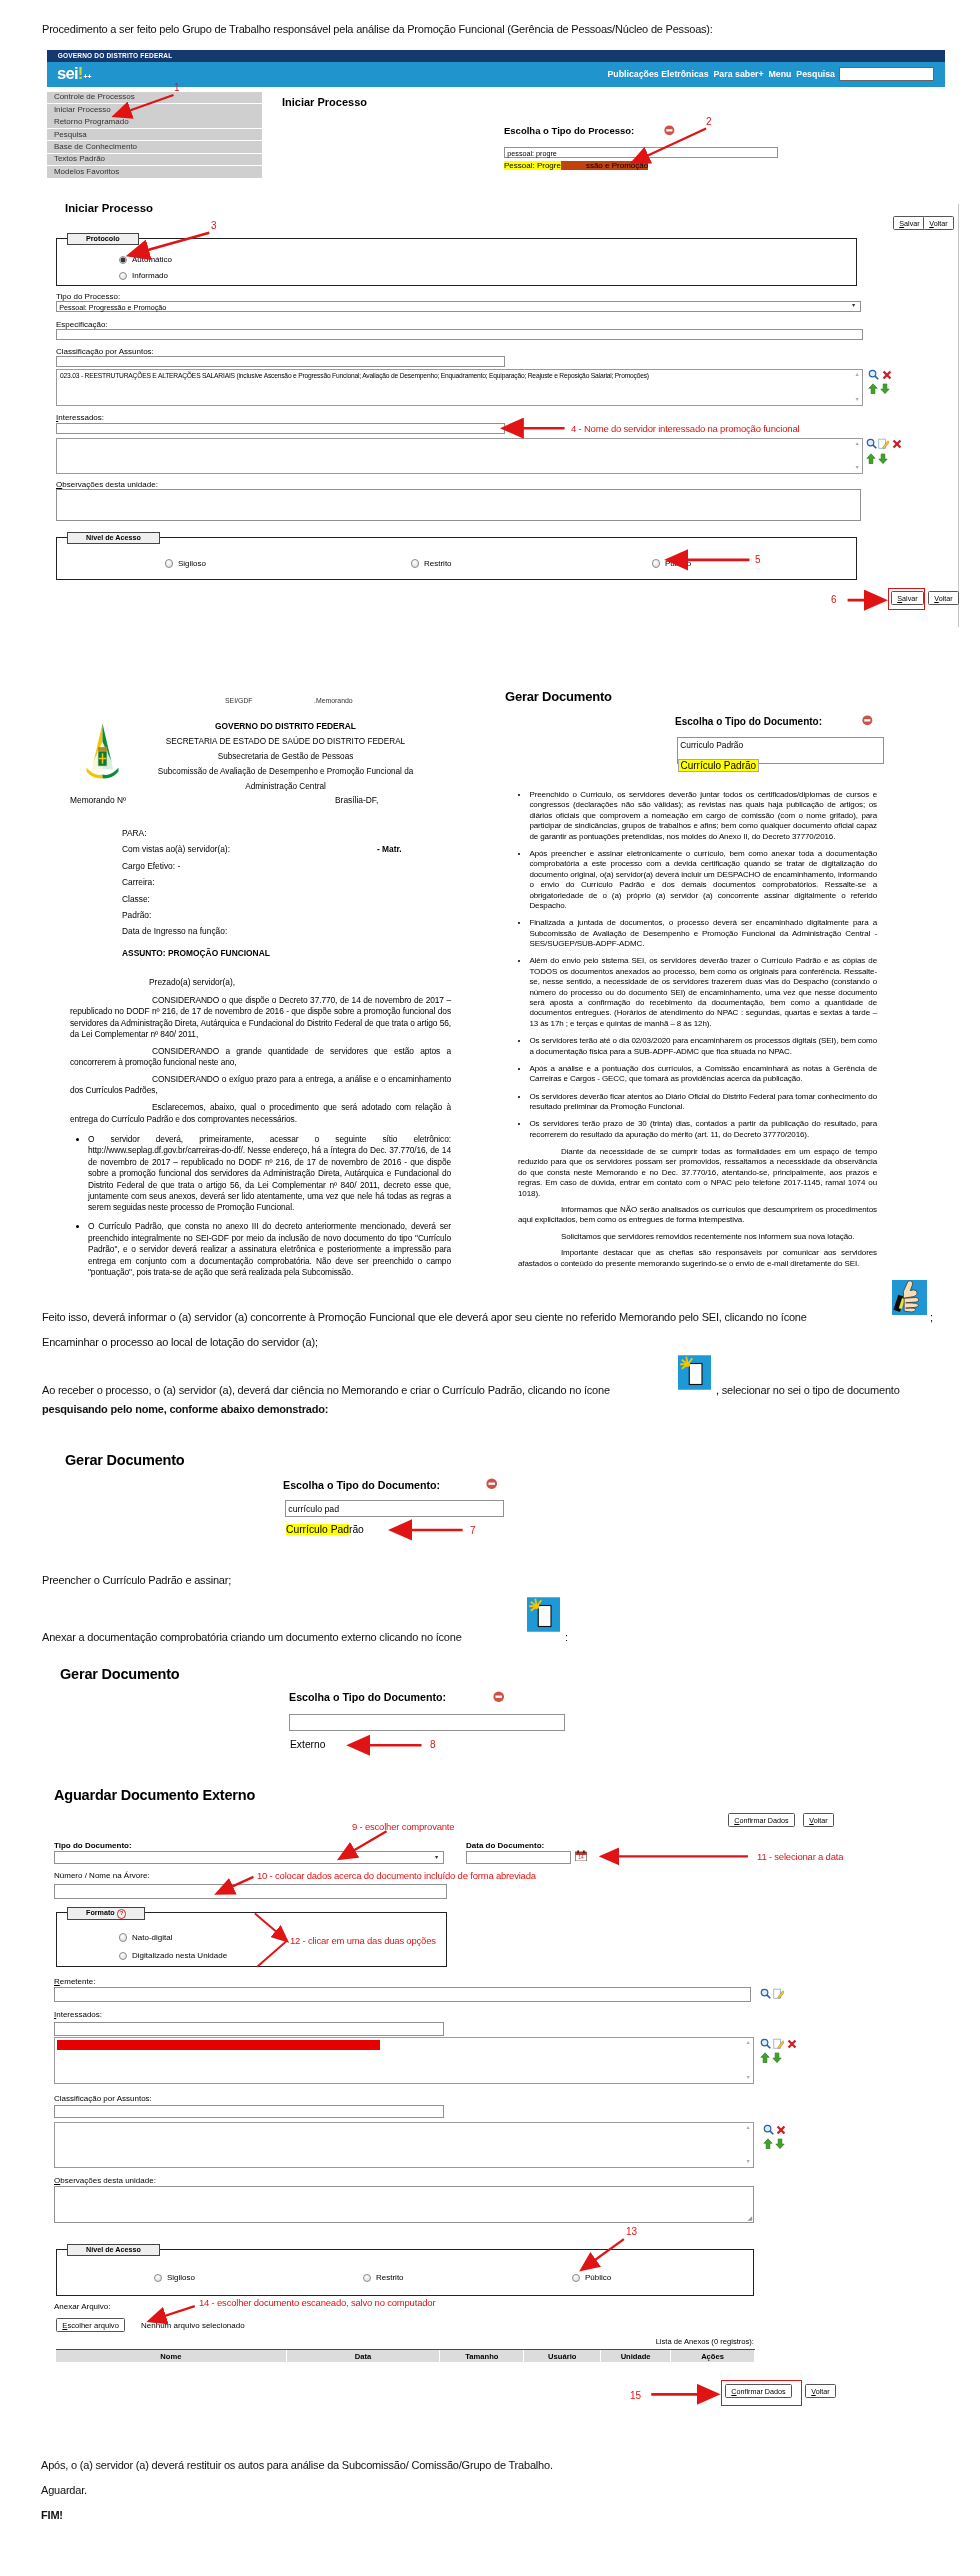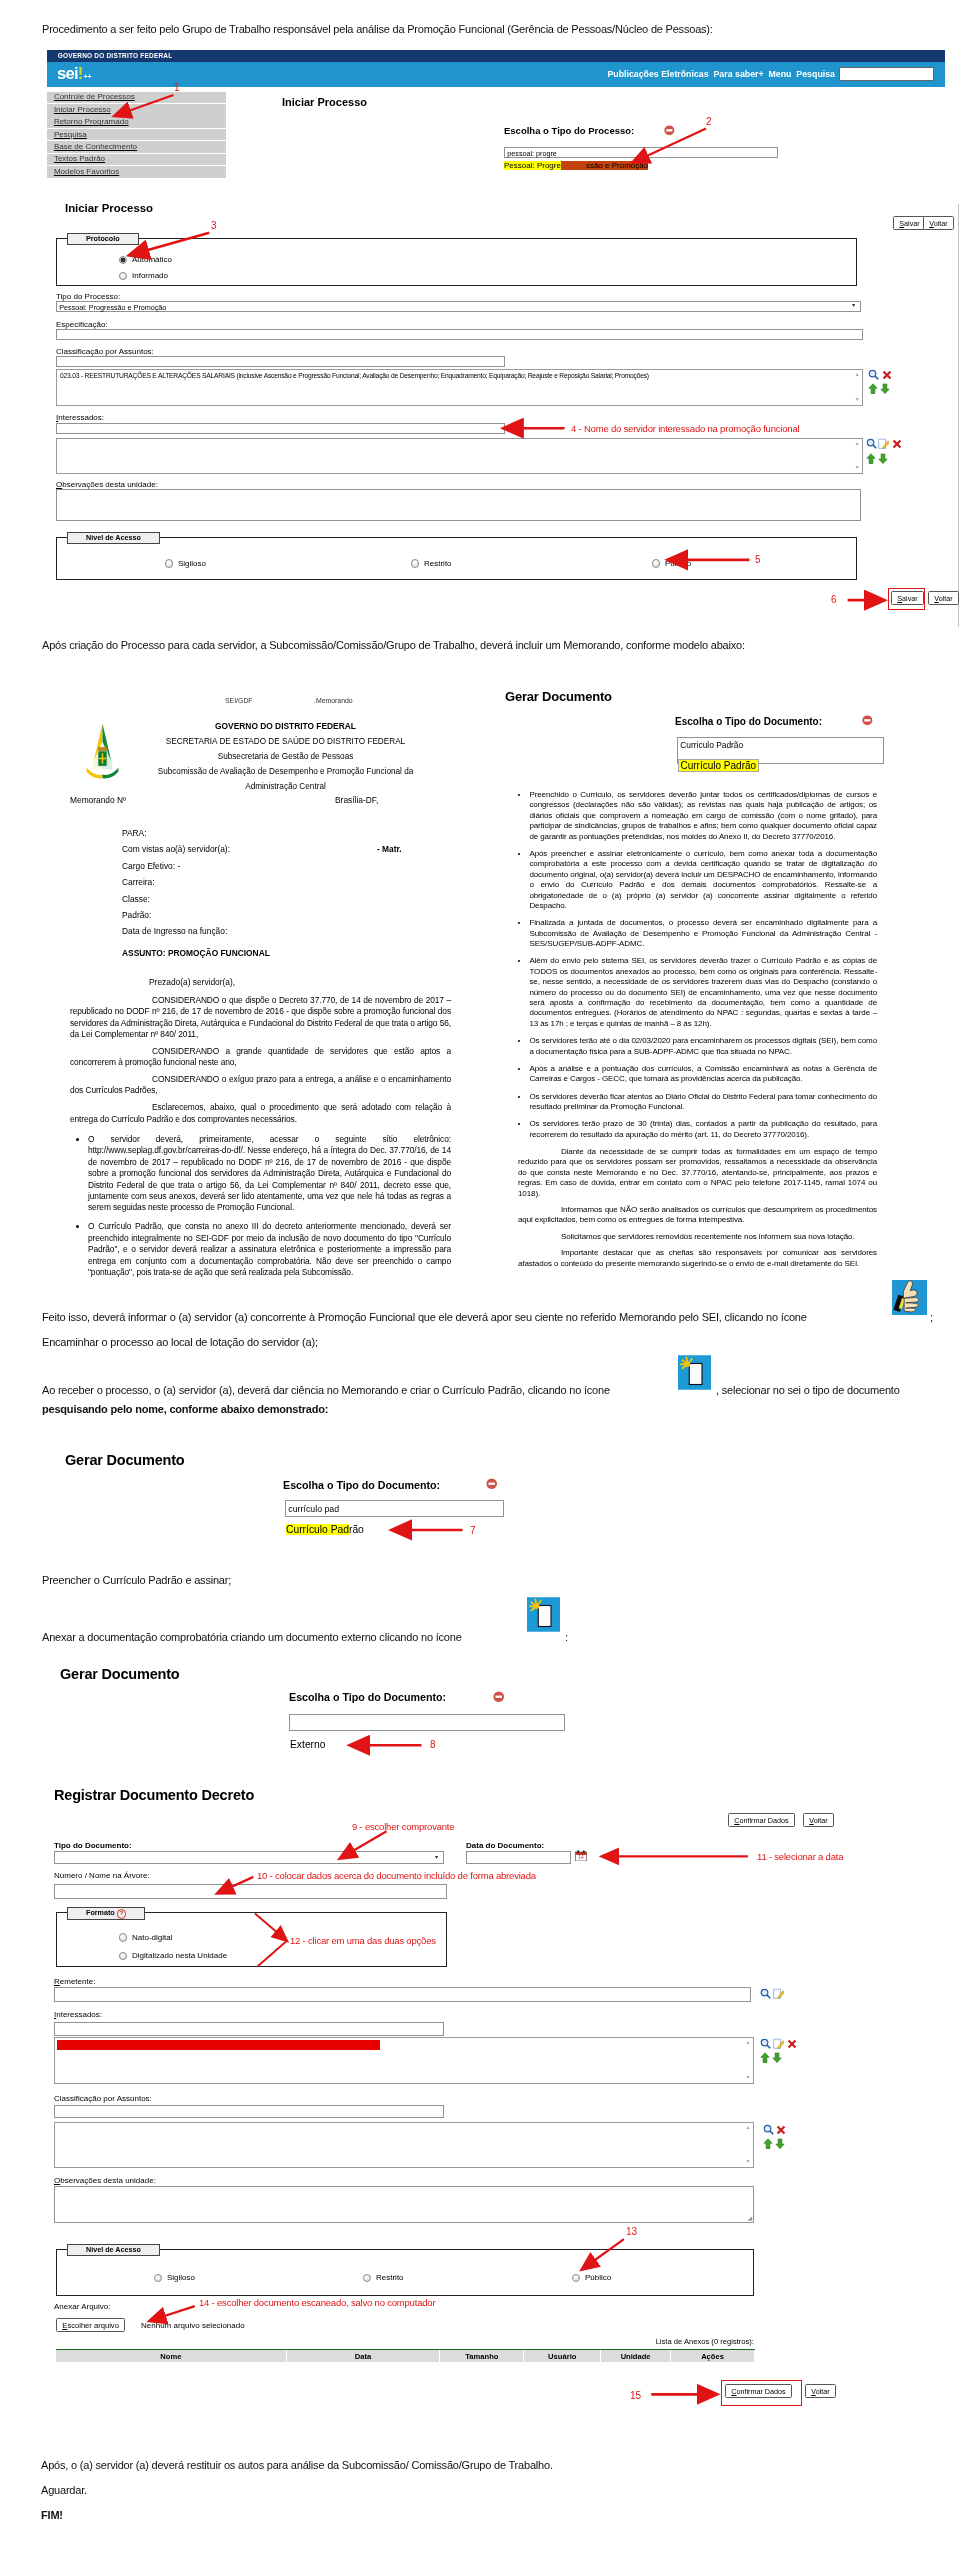--- a/index.html
+++ b/index.html
@@ -61,21 +61,21 @@
 
   <div class="abs narr" style="left:42px;top:23px;width:891px;">Procedimento a ser feito pelo Grupo de Trabalho responsável pela análise da Promoção Funcional (Gerência de Pessoas/Núcleo de Pessoas):</div>
 
   <div class="abs" style="left:47px;top:50px;width:898px;">
     <div class="govbar">GOVERNO DO DISTRITO FEDERAL</div>
     <div class="bluebar" style="position:relative;height:25px;">
       <span class="abs" style="left:10px;top:1.5px;"><span class="seilogo">sei</span><span class="seibang">!</span><span class="seiplus">++</span></span>
       <span class="abs topnav" style="right:110px;top:6.9px;white-space:pre;">Publicações Eletrônicas  Para saber+  Menu  Pesquisa</span>
       <span class="abs inp" style="right:11.4px;top:5.3px;width:95px;height:13.7px;border:0.8px solid #666;"></span>
     </div>
-    <div style="width:179px;margin-top:4.6px;text-decoration:underline;">
+    <div style="width:215px;margin-top:4.6px;">
       <div class="menuitem">Controle de Processos</div>
       <div class="menuitem">Iniciar Processo</div>
       <div class="menuitem">Retorno Programado</div>
       <div class="menuitem">Pesquisa</div>
       <div class="menuitem">Base de Conhecimento</div>
       <div class="menuitem">Textos Padrão</div>
       <div class="menuitem">Modelos Favoritos</div>
     </div>
   </div>
   <div class="abs b" style="left:282px;top:96px;font-size:11px;">Iniciar Processo</div>
@@ -158,21 +158,20 @@
     <span class="legend">Nível de Acesso</span>
     <span class="abs" style="left:108px;top:17.5px;"><span class="radio"></span><span class="rlbl">Sigiloso</span></span>
     <span class="abs" style="left:354px;top:17.5px;"><span class="radio"></span><span class="rlbl">Restrito</span></span>
     <span class="abs" style="left:595px;top:17.5px;"><span class="radio"></span><span class="rlbl">Público</span></span>
   </div>
 
   <div class="abs redbox" style="left:888px;top:588px;width:35px;height:20px;"></div>
   <span class="abs btn" style="left:891px;top:591px;">Salvar</span>
   <span class="abs btn" style="left:928px;top:591px;">Voltar</span>
 
-  <div class="abs narr" style="left:42px;top:639px;width:891px;">Após criação do Processo para cada servidor, a Subcomissão/Comissão/Grupo de Trabalho, deverá incluir um Memorando, conforme modelo abaixo:</div>
 
   <div class="abs" style="left:225px;top:697px;font-size:6.9px;color:#333;">SEI/GDF</div>
   <div class="abs" style="left:314px;top:697px;font-size:6.9px;color:#333;">.Memorando</div>
   <span class="abs" style="left:85px;top:722px;">
     <svg width="35" height="67" viewBox="0 0 46 88">
       <polygon points="23,2 23,62 9,62" fill="#f2c500"></polygon>
       <polygon points="23,2 37,62 23,62" fill="#0f8a3d"></polygon>
       <polygon points="23,26 40,63 6,63" fill="#ffffff" opacity="0.85"></polygon>
       <path d="M2,60 Q13,72 23,69 L23,74 Q10,75 2,65 Z" fill="#f2c500"></path>
       <path d="M44,60 Q33,72 23,69 L23,74 Q36,75 44,65 Z" fill="#0f8a3d"></path>
@@ -291,21 +290,21 @@
 
   <div class="abs gd-title" style="left:60px;top:1666px;font-size:14.5px;">Gerar Documento</div>
   <div class="abs gd-choose" style="left:289px;top:1691px;font-size:10.7px;">Escolha o Tipo do Documento:</div>
   <span class="abs" style="left:493px;top:1691px;"><svg width="11.4" height="11.4" viewBox="0 0 15 15">
         <circle cx="7.5" cy="7.5" r="7" fill="#cf5146"></circle>
         <rect x="3.3" y="6" width="8.5" height="3" fill="#fff"></rect>
       </svg></span>
   <div class="abs inp inp-in" style="left:289px;top:1714px;width:276px;height:16.7px;"></div>
   <div class="abs" style="left:290px;top:1739px;font-size:10.3px;">Externo</div>
 
-  <div class="abs gd-title" style="left:54px;top:1787px;font-size:14.5px;">Registrar Documento Decreto</div>
+  <div class="abs gd-title" style="left:54px;top:1787px;font-size:14.5px;">Aguardar Documento Externo</div>
   <span class="abs btn" style="left:728px;top:1813px;">Confirmar Dados</span>
   <span class="abs btn" style="left:803px;top:1813px;">Voltar</span>
   <div class="abs ann" style="left:352px;top:1821px;">9 - escolher comprovante</div>
 
   <div class="abs lbl b" style="left:54px;top:1841px;font-weight:bold;">Tipo do Documento:</div>
   <div class="abs inp" style="left:54px;top:1851px;width:390px;height:13px;"></div>
   <span class="abs" style="left:434px;top:1854px;font-size:5.3px;color:#333;">▼</span>
   <div class="abs lbl b" style="left:466px;top:1841px;font-weight:bold;">Data do Documento:</div>
   <div class="abs inp" style="left:466px;top:1851px;width:105px;height:13px;"></div>
   <span class="abs" style="left:575px;top:1850px;"><svg width="12" height="11.4" viewBox="0 0 16 15">

